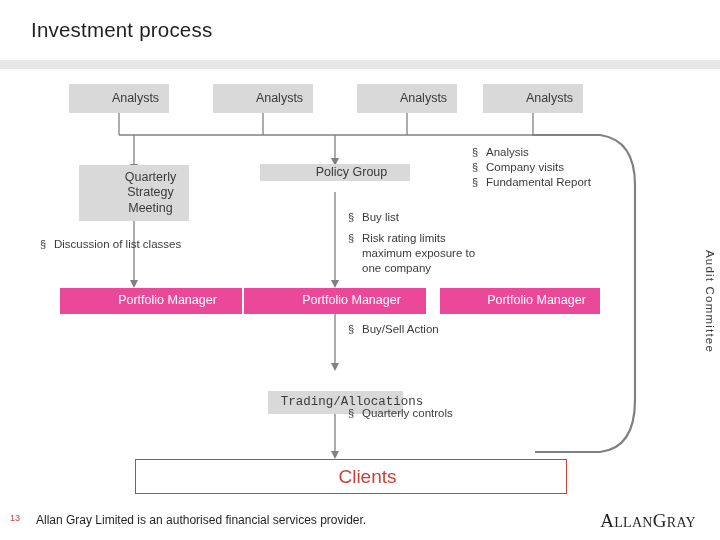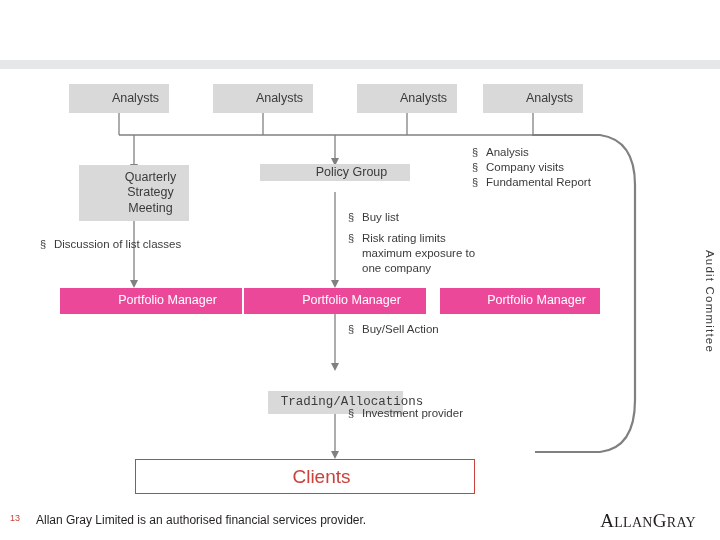--- a/index.html
+++ b/index.html
@@ -126,20 +126,21 @@
   }
   #logo .big {
     font-size: 19px;
   }
 </style>
 </head>
 <body>
 
 <div class="slide">
 
+  <div id="title">Investment process</div>
   <div id="title-rule"></div>
 
   <svg class="connectors" xmlns="http://www.w3.org/2000/svg">
 
     <line x1="119" y1="113" x2="119" y2="135" stroke="#808080" stroke-width="1.3"></line>
     <line x1="263" y1="113" x2="263" y2="135" stroke="#808080" stroke-width="1.3"></line>
     <line x1="407" y1="113" x2="407" y2="135" stroke="#808080" stroke-width="1.3"></line>
     <line x1="533" y1="113" x2="533" y2="135" stroke="#808080" stroke-width="1.3"></line>
     <line x1="119" y1="135" x2="533" y2="135" stroke="#808080" stroke-width="1.3"></line>
 
@@ -194,21 +195,21 @@
     <span>Portfolio Manager</span>
   </div>
   <div class="box green" style="left:440px; top:288px; width:160px; height:26px;">
     <span>Portfolio Manager</span>
   </div>
 
   <div class="box grey" style="left:268px; top:391px; width:135px; height:23px;font-family:Liberation Mono, monospace;">
     <span>Trading/Allocations</span>
   </div>
 
-  <div class="box clients-box" style="left:135px; top:459px; width:340px; height:35px;">
+  <div class="box clients-box" style="left:135px; top:459px; width:432px; height:35px;">
     <span>Clients</span>
   </div>
 
   <div class="bullets" style="left:472px; top:145px; width:200px;">
     <div class="row">
       <span class="dot">§</span>
       <span class="txt">Analysis</span>
     </div>
     <div class="row">
       <span class="dot">§</span>
@@ -243,21 +244,21 @@
   <div class="bullets" style="left:348px; top:322px; width:220px;">
     <div class="row">
       <span class="dot">§</span>
       <span class="txt">Buy/Sell Action</span>
     </div>
   </div>
 
   <div class="bullets" style="left:348px; top:406px; width:220px;">
     <div class="row">
       <span class="dot">§</span>
-      <span class="txt">Investment provider</span>
+      <span class="txt">Quarterly controls</span>
     </div>
   </div>
 
   <div id="audit-label">Audit Committee</div>
 
   <div id="page-number">13</div>
   <div id="footer-text">Allan Gray Limited is an authorised financial services provider.</div>
 
   <div id="logo">
     <span class="big">A</span><span class="small">LLAN</span><span class="big">G</span><span class="small">RAY</span>

